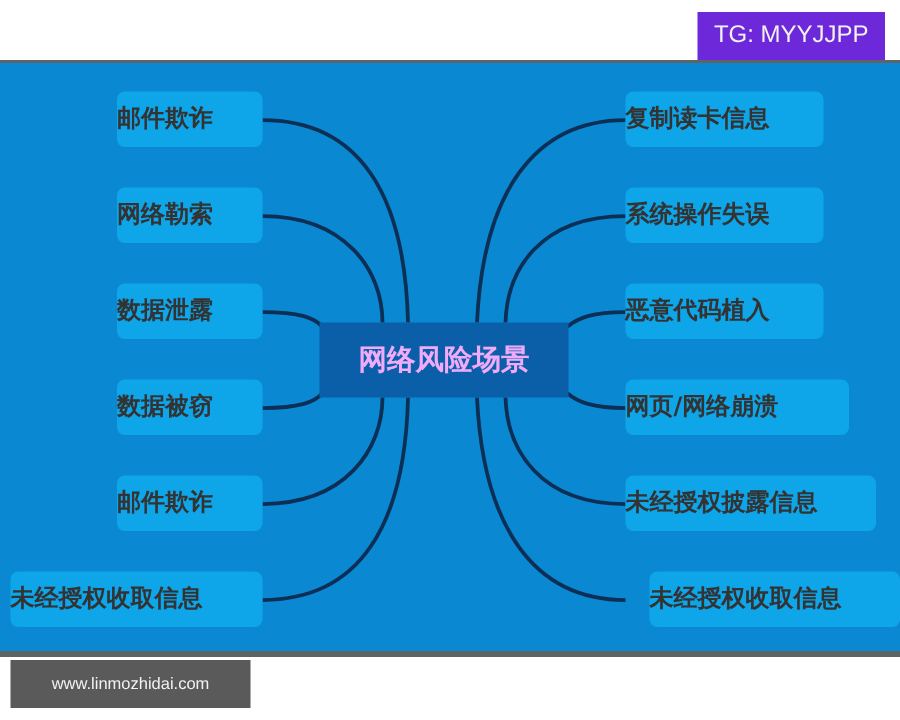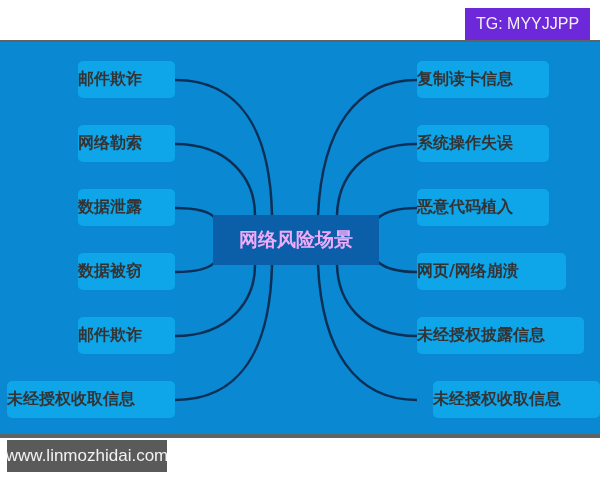--- a/index.html
+++ b/index.html
@@ -10,21 +10,21 @@
               display:flex; align-items:center; justify-content:center; }
   .panel { position:absolute; left:0; top:40px; width:600px; height:398px; background:#0a88d2;
            border-top:2px solid #5e6366; border-bottom:4px solid #5e6366; box-sizing:border-box; }
   .lines { position:absolute; left:0; top:0; width:600px; height:480px; }
   .node { position:absolute; height:37px; background:#0ea5e9; border-radius:5px;
           color:#333; font-weight:bold; font-size:16px; display:flex; align-items:center; justify-content:flex-start;
           box-sizing:border-box; white-space:nowrap; }
   .center { position:absolute; left:213px; top:215px; width:166px; height:50px; background:#0b5ea8;
             color:#f0abfc; font-weight:bold; font-size:19px; display:flex; align-items:center; justify-content:center; }
   .site-badge { position:absolute; left:7px; top:440px; width:160px; height:32px; background:#5a5a5a;
-                color:#f2f2f2; font-family:"Liberation Sans", sans-serif; font-size:17px;
+                color:#f2f2f2; font-family:"Liberation Sans", sans-serif; font-size:11px;
                 display:flex; align-items:center; justify-content:center; }
 </style>
 </head>
 <body>
 
 <div class="tg-badge">TG: MYYJJPP</div>
 
 <div class="panel"></div>
 
 <svg class="lines" viewBox="0 0 600 480">

